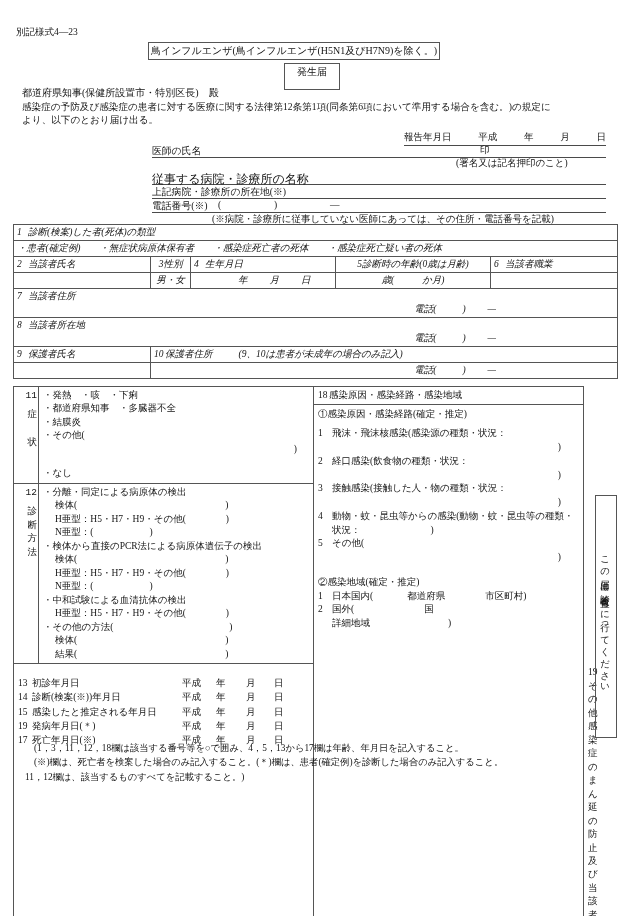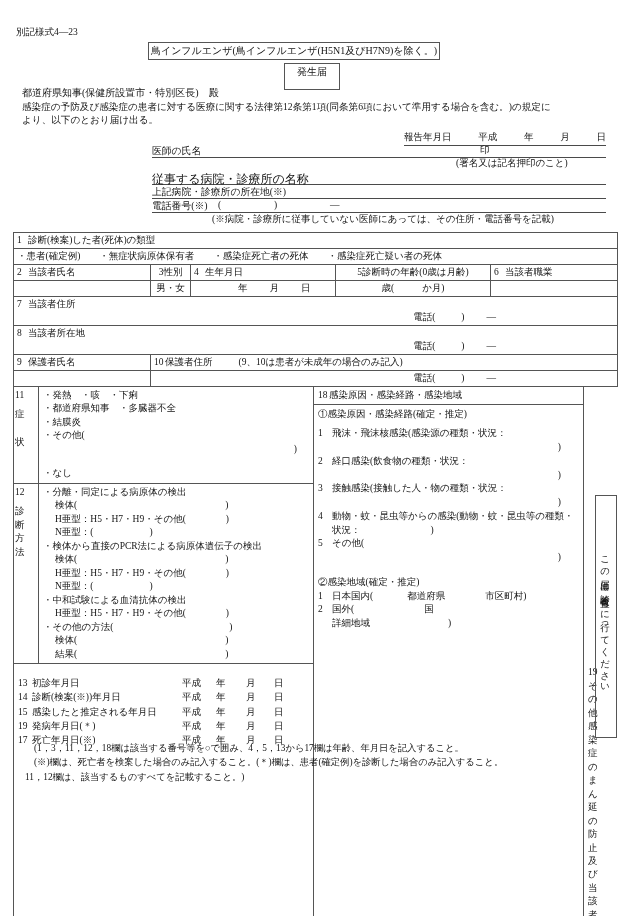--- a/index.html
+++ b/index.html
@@ -115,39 +115,40 @@
     border-collapse: collapse;
     table-layout: fixed;
   }
   .tbl td {
     border: 1px solid #555;
     padding: 1px 3px;
     vertical-align: top;
     font-size: 9.5px;
     line-height: 1.3;
   }
-  #upper-table { left: 13px; top: 232px; width: 604px; }
+  #upper-table { left: 13px; top: 224px; width: 604px; font-style: italic; }
   #upper-table td { height: 13px; }
   .cellnum { display: inline-block; min-width: 11px; }
 
   
   #main-table { left: 13px; top: 386px; width: 570px; }
   #main-table td {
     border: 1px solid #555;
     padding: 2px 4px;
     vertical-align: top;
     font-size: 9.5px;
     line-height: 1.42;
   }
   .vlabel {
     width: 24px;
-    text-align: left;
+    text-align: right;
     font-size: 9.5px;
     line-height: 1.55;
     padding: 2px 1px !important;
+    font-family: Liberation Mono, monospace;
   }
   .vlabel span { display: block; }
   .ind1 { padding-left: 12px; }
   .blankline { display: block; height: 11px; }
 
   
   .r-sub { line-height: 1.45; }
   .numitem { display: block; padding-left: 0; }
   .numitem > b { font-weight: normal; display: inline-block; width: 14px; }
   .closeparen-right { display: block; text-align: right; padding-right: 18px; }

